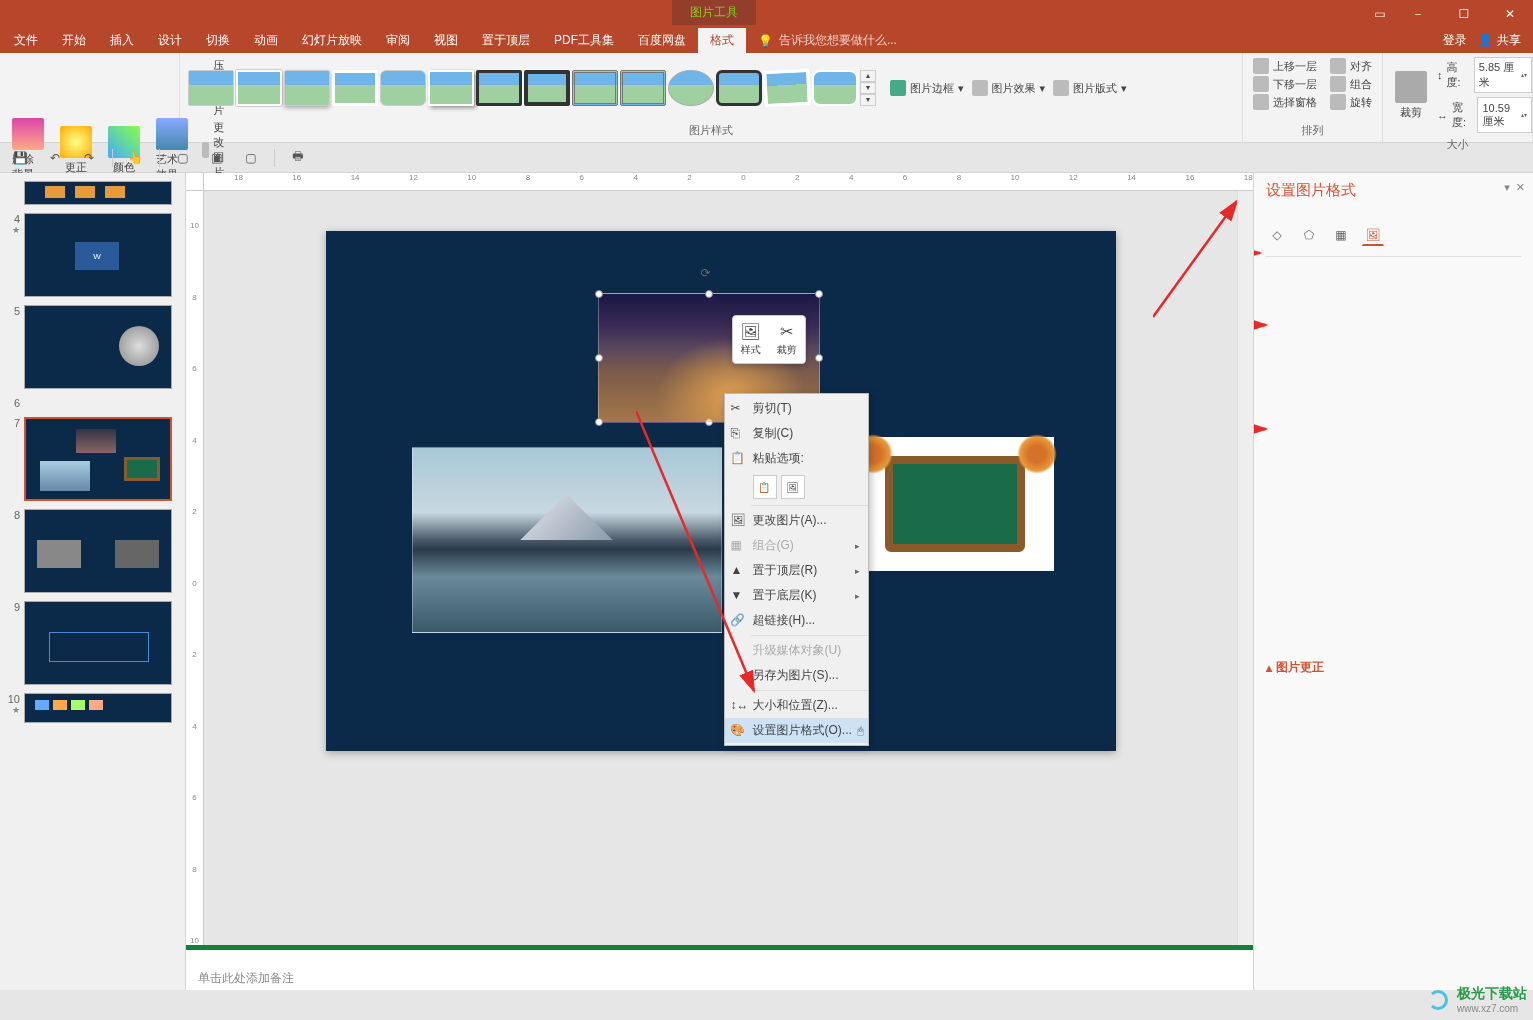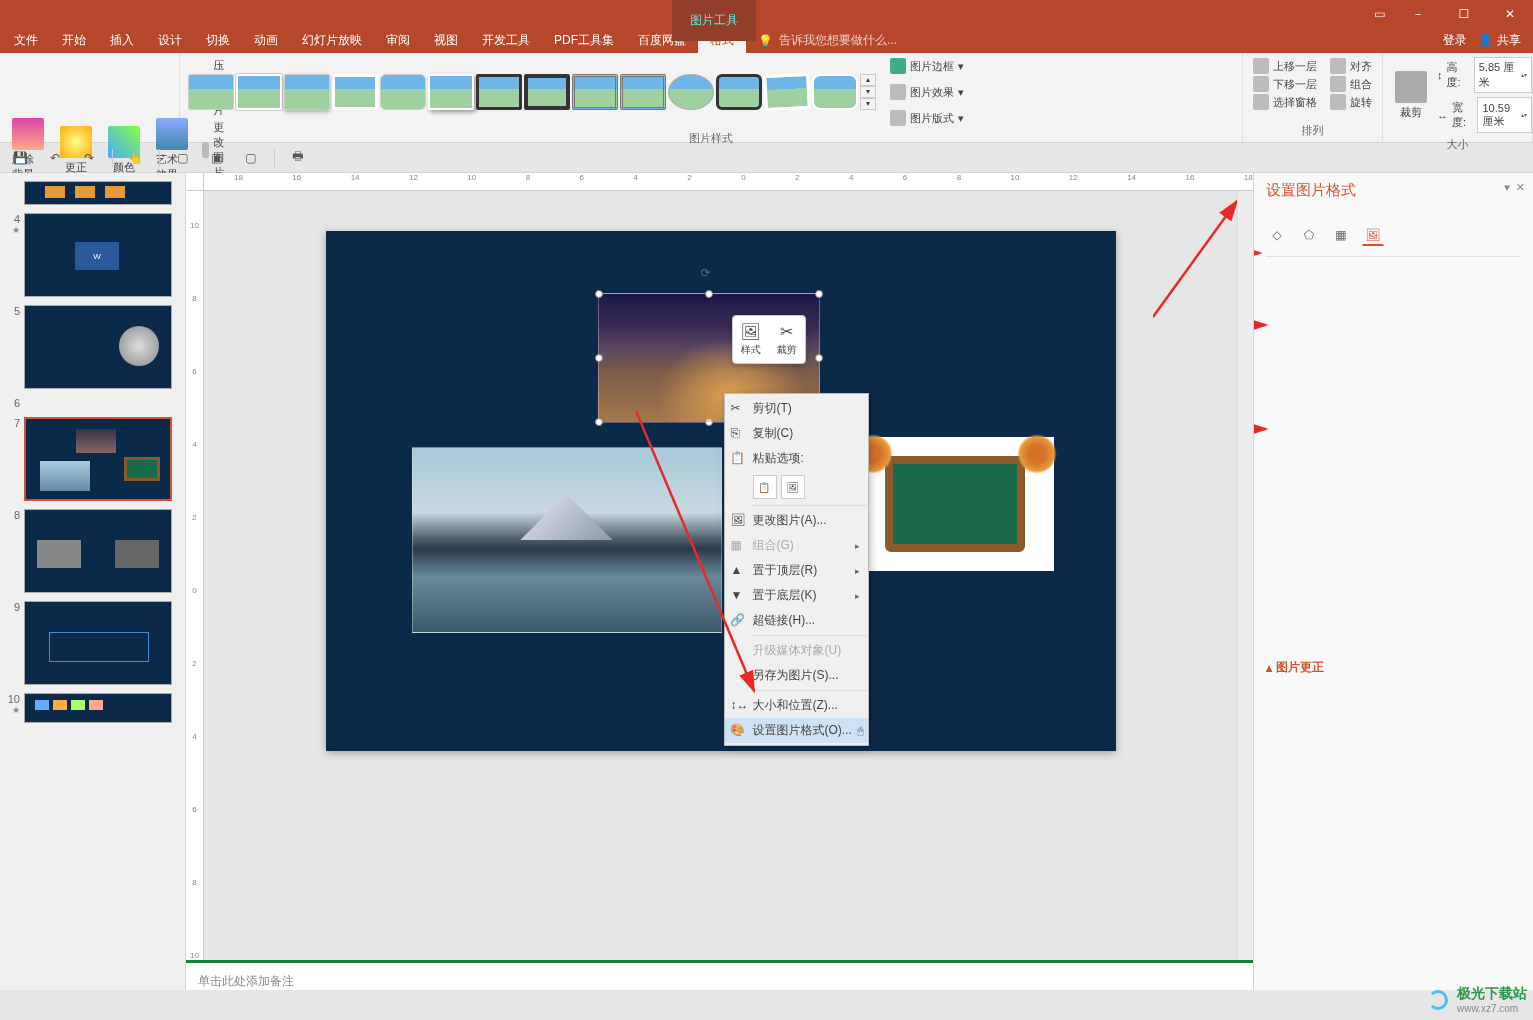--- a/index.html
+++ b/index.html
@@ -4,21 +4,21 @@
 <style>
 * { margin: 0; padding: 0; box-sizing: border-box; font-family: "Microsoft YaHei", "Segoe UI", sans-serif; }
 body { background: #e6e6e6; font-size: 12px; color: #444; overflow: hidden; }
 
 
 .titlebar { background: #b7472a; height: 28px; display: flex; align-items: center; color: #fff; }
 .titlebar .left { width: 240px; }
 .titlebar .center { flex: 1; display: flex; align-items: center; justify-content: flex-start; gap: 6px; padding-left: 10px; }
 .titlebar .center .fname { color: #fff; font-size: 12px; }
 .titlebar .context-tab-area { position: absolute; left: 672px; top: 0; }
-.context-tab-hdr { background: #933e2a; color: #5eead4; padding: 12px 18px; font-size: 12px; }
+.context-tab-hdr { background: #933e2a; color: #84cc16; padding: 4px 18px; font-size: 12px; }
 .titlebar .win-controls { display: flex; gap: 0; margin-left: auto; }
 .win-btn { width: 46px; height: 28px; display: flex; align-items: center; justify-content: center; color: #fff; cursor: pointer; }
 .help-btn { width: 30px; display:flex; align-items:center; justify-content:center; }
 
 
 .ribbon-tabs { background: #b7472a; height: 25px; display: flex; align-items: stretch; color: #fff; padding-left: 2px; }
 .ribbon-tab { padding: 4px 12px; font-size: 12px; cursor: pointer; display: flex; align-items: center; }
 .ribbon-tab.context-active { background: #f3f3f3; color: #b7472a; }
 .ribbon-tell { flex: 1; display: flex; align-items: center; gap: 6px; color: #f0cfc5; padding-left: 12px; }
 .ribbon-right { display: flex; align-items: center; gap: 12px; padding-right: 12px; }
@@ -105,21 +105,21 @@
 .format-panel { width: 280px; background: #f9f9f9; border-left: 1px solid #d4d4d4; padding: 8px 12px; overflow-y: auto; position:relative;}
 .fp-title { color: #d35230; font-size: 15px; font-weight: normal; margin-bottom: 20px; display:flex; justify-content:space-between; align-items:center;}
 .fp-icons { display: flex; gap: 10px; padding: 4px 0 10px 0; border-bottom: 1px solid #e0e0e0; }
 .fp-icon { width: 22px; height: 22px; border: 1px solid transparent; display: flex; align-items: center; justify-content: center; cursor: pointer; color:#666;}
 .fp-icon.active { border-bottom: 2px solid #d35230; color:#d35230;}
 .fp-section-hdr { color: #555; font-size: 12px; padding: 8px 0 4px 0; cursor: pointer; display:flex; align-items:center; gap:4px;}
 .fp-section-hdr.main { color: #d35230; font-weight: bold; }
 .fp-close { position:absolute; right:8px; top:8px; display:flex; gap:6px; color:#888; font-size:11px;}
 
 
-.notes { height: 30px; background: #fff; border-top: 3px solid #15803d; padding: 10px 12px; color: #888; font-size: 12px; }
+.notes { height: 30px; background: #fff; border-top: 5px solid #15803d; padding: 20px 12px; color: #888; font-size: 12px; }
 
 
 .red-arrow { position: absolute; pointer-events: none; }
 
 
 .watermark { position: fixed; right: 6px; bottom: 6px; display:flex; align-items:center; gap:9px; font-size: 14px; color:#2a9a4a;}
 .watermark .url { font-size: 10px; color:#888;}
 .wm-swirl { width:20px; height:20px; border:3px solid #4ac0e8; border-left-color:transparent; border-radius:50%;}
 
 
@@ -148,21 +148,21 @@
 <div class="ribbon-tabs">
   <div class="ribbon-tab">文件</div>
   <div class="ribbon-tab">开始</div>
   <div class="ribbon-tab">插入</div>
   <div class="ribbon-tab">设计</div>
   <div class="ribbon-tab">切换</div>
   <div class="ribbon-tab">动画</div>
   <div class="ribbon-tab">幻灯片放映</div>
   <div class="ribbon-tab">审阅</div>
   <div class="ribbon-tab">视图</div>
-  <div class="ribbon-tab">开发工具</div>
+  <div class="ribbon-tab">置于顶层</div>
   <div class="ribbon-tab">PDF工具集</div>
   <div class="ribbon-tab">百度网盘</div>
   <div class="ribbon-tab context-active">格式</div>
   <div class="ribbon-tell">
     <span>💡</span>
     <span>告诉我您想要做什么...</span>
   </div>
   <div class="ribbon-right">
     <span>登录</span>
     <span>👤 <span>共享</span></span>
@@ -222,21 +222,21 @@
         <div class="gallery-thumb oval"></div>
         <div class="gallery-thumb" style="border-radius:6px;border:3px solid #333"></div>
         <div class="gallery-thumb" style="transform:rotate(-3deg);border:3px solid #fff"></div>
         <div class="gallery-thumb" style="border:2px solid #fff;border-radius:8px"></div>
         <div class="gallery-more">
           <div class="gal-arrow">▴</div>
           <div class="gal-arrow">▾</div>
           <div class="gal-arrow">▾</div>
         </div>
       </div>
-      <div style="display:flex;flex-direction:column;gap:8px;margin-left:4px">
+      <div style="display:flex;flex-direction:row;gap:0;margin-left:4px">
         <div class="small-row"><span class="small-ico" style="background:#4a8"></span><span>图片边框</span> ▾</div>
         <div class="small-row"><span class="small-ico"></span><span>图片效果</span> ▾</div>
         <div class="small-row"><span class="small-ico"></span><span>图片版式</span> ▾</div>
       </div>
     </div>
     <div class="ribbon-group-label">图片样式</div>
   </div>
 
   <div class="ribbon-group" style="width:140px">
     <div class="ribbon-group-body" style="flex-direction:column;align-items:stretch;gap:0">

